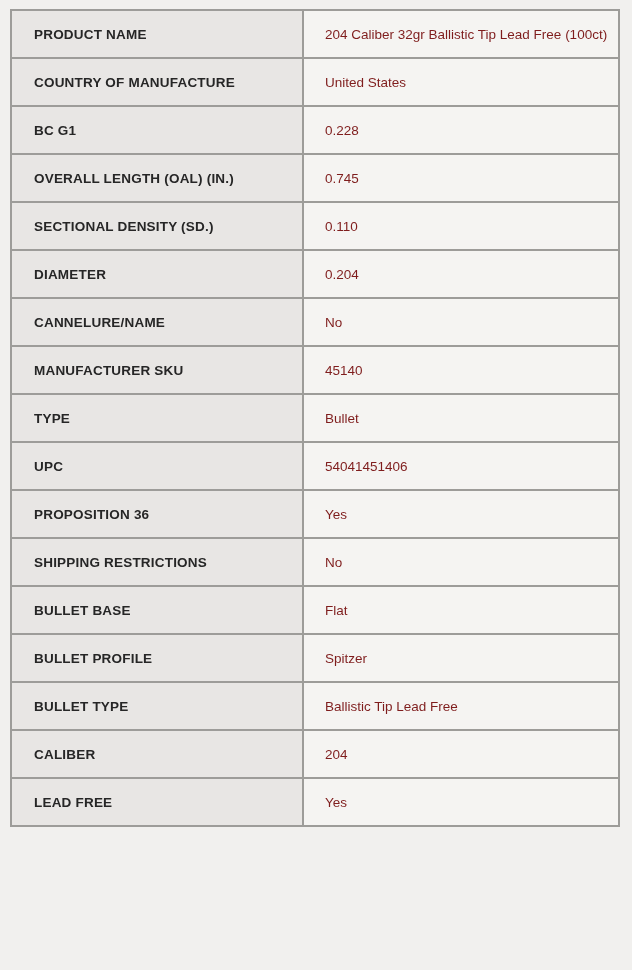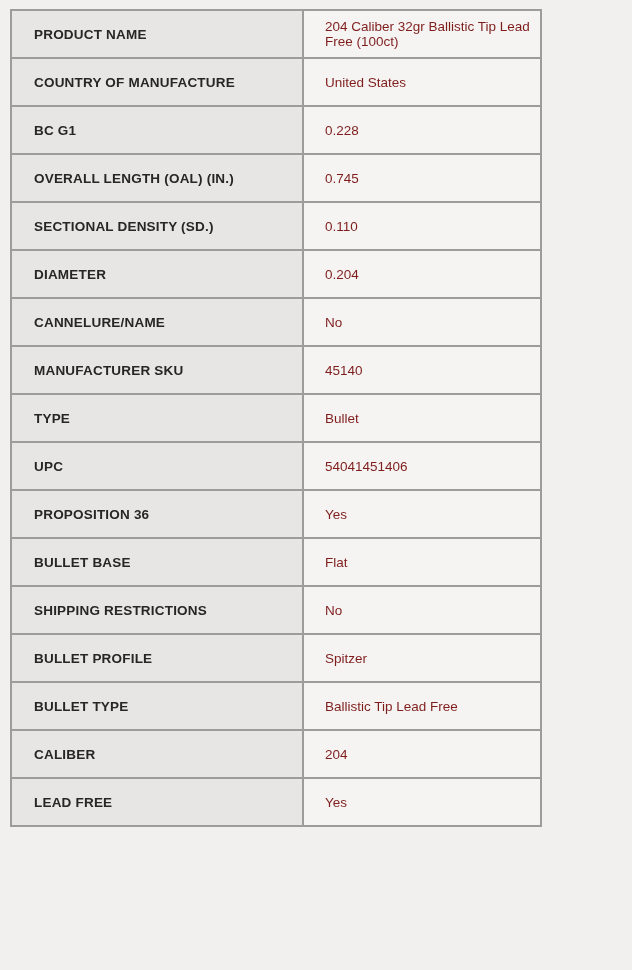--- a/index.html
+++ b/index.html
@@ -10,21 +10,21 @@
     width: 632px;
     height: 970px;
     background: #f1f0ee;
     font-family: "Liberation Sans", sans-serif;
     overflow: hidden;
   }
   .spec-wrap {
     position: absolute;
     left: 10px;
     top: 9px;
-    width: 532px;
+    width: 610px;
   }
   table.spec {
     border-collapse: collapse;
     width: 100%;
     table-layout: fixed;
   }
   table.spec th,
   table.spec td {
     border: 2px solid #9d9c99;
     height: 46px;
@@ -104,27 +104,27 @@
     <th>UPC</th>
     <td>54041451406</td>
   </tr>
 
   <tr>
     <th>PROPOSITION 36</th>
     <td>Yes</td>
   </tr>
 
   <tr>
-    <th>BULLET BASE</th>
-    <td>Flat</td>
+    <th>SHIPPING RESTRICTIONS</th>
+    <td>No</td>
   </tr>
 
   <tr>
-    <th>SHIPPING RESTRICTIONS</th>
-    <td>No</td>
+    <th>BULLET BASE</th>
+    <td>Flat</td>
   </tr>
 
   <tr>
     <th>BULLET PROFILE</th>
     <td>Spitzer</td>
   </tr>
 
   <tr>
     <th>BULLET TYPE</th>
     <td>Ballistic Tip Lead Free</td>

